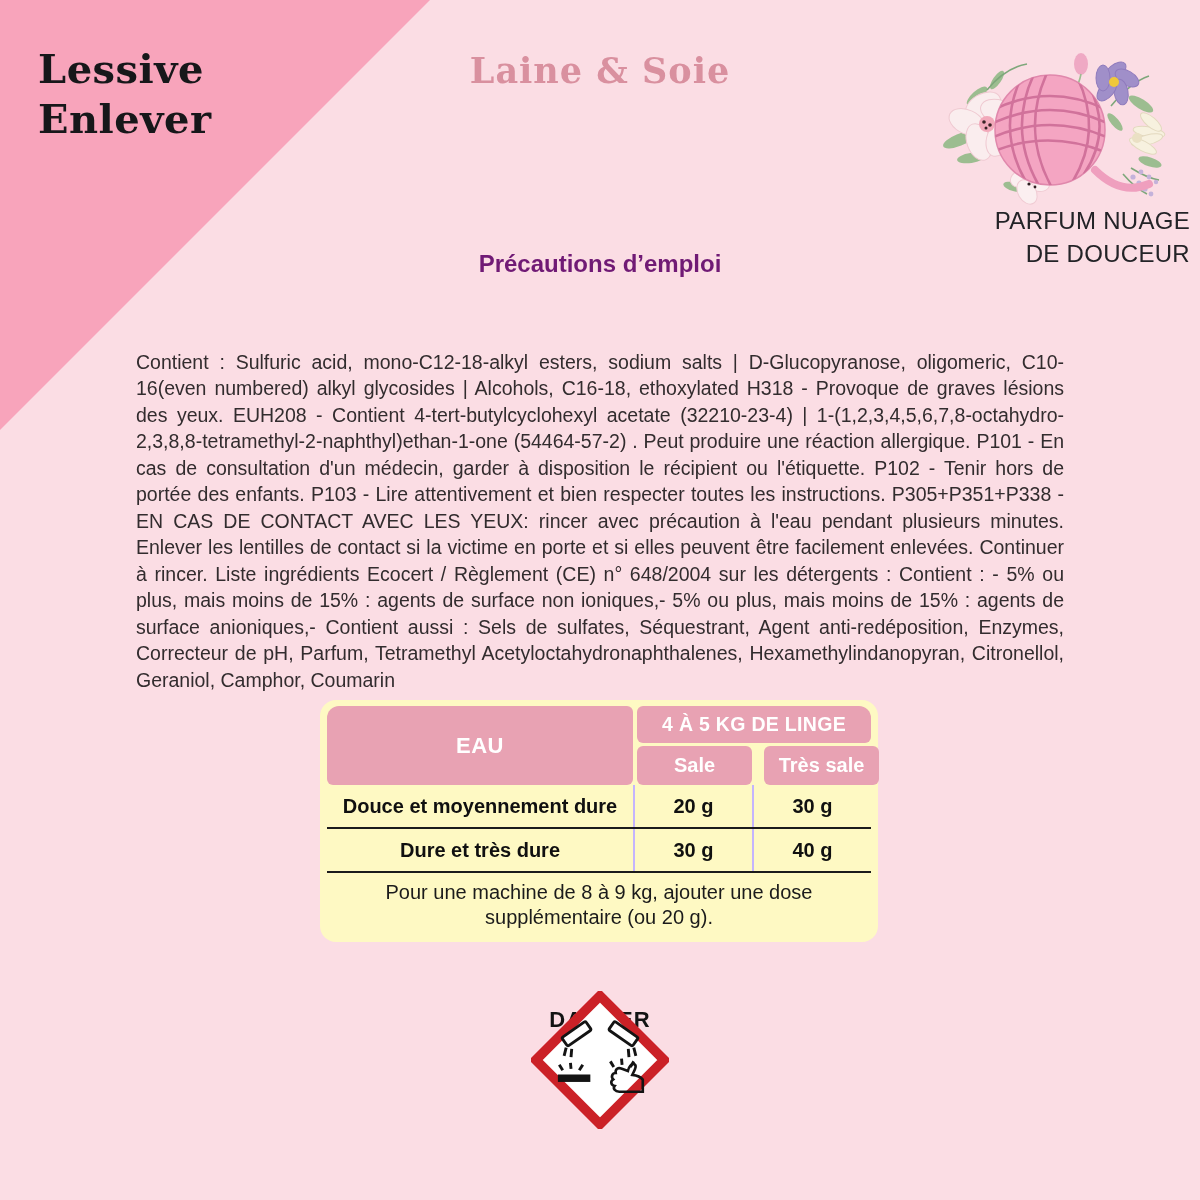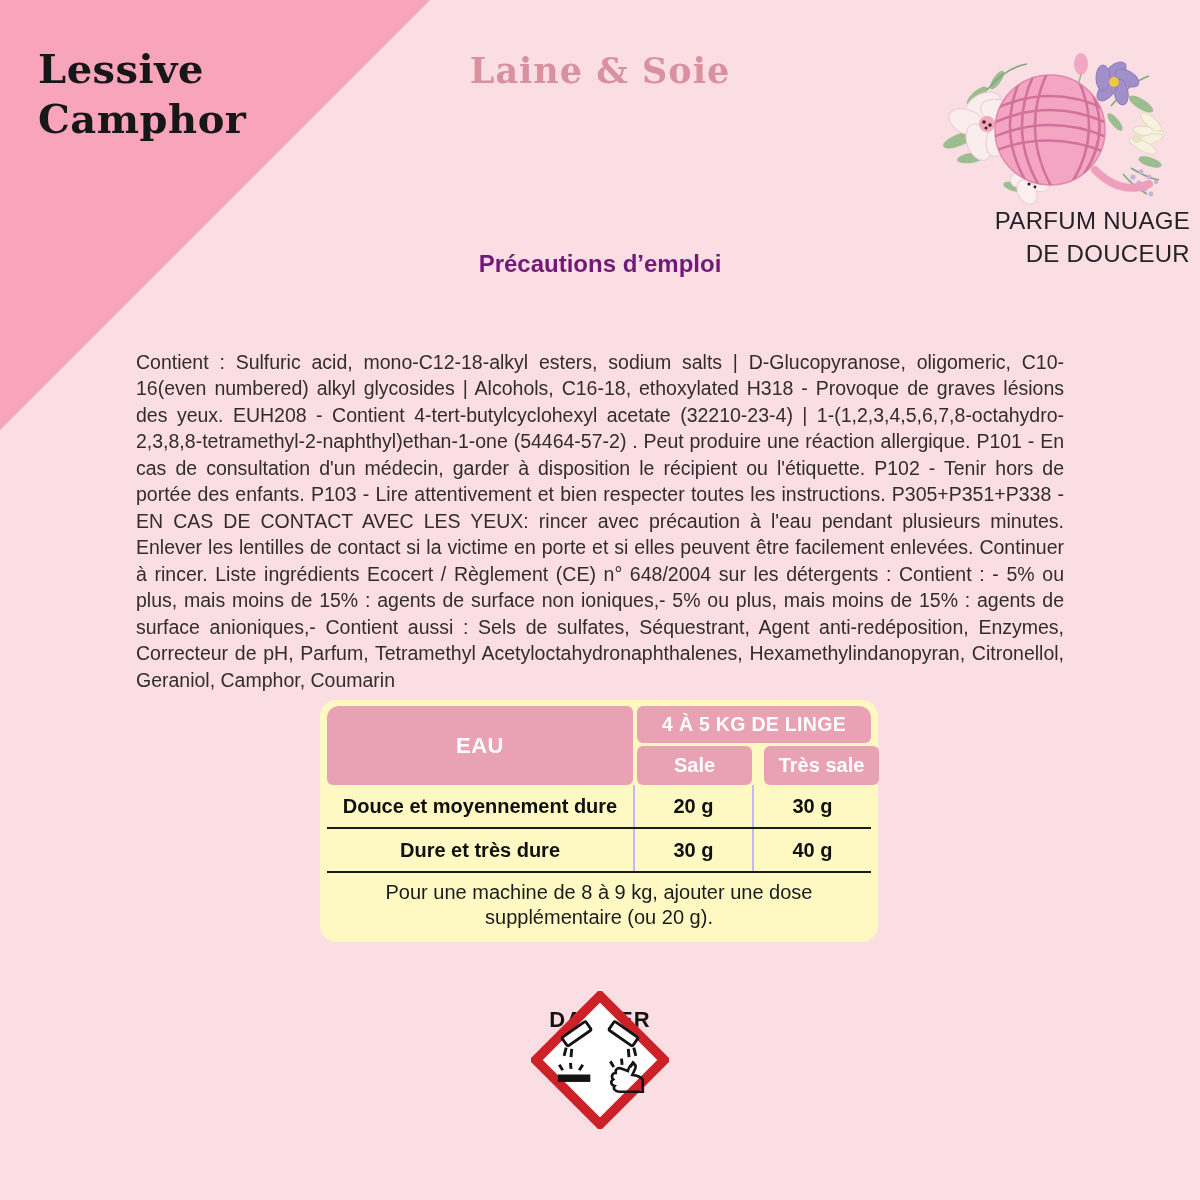--- a/index.html
+++ b/index.html
@@ -77,21 +77,21 @@
   }
   .ghs{position:absolute;left:531px;top:991px;width:138px;height:138px;}
 </style>
 </head>
 <body>
 
 <div class="page">
 
   <div class="triangle"></div>
 
-  <h1 class="title"><span>Lessive</span><br><span>Camphor</span></h1>
+  <h1 class="title"><span>Lessive</span><br><span>Enlever</span></h1>
 
   <div class="brand">Laine &amp; Soie</div>
 
   <svg class="illustration" viewBox="0 0 240 160" aria-hidden="true">
 
     <g fill="#9CBD90">
       <ellipse cx="24" cy="94" rx="17" ry="6" transform="rotate(-22 24 94)"></ellipse>
       <ellipse cx="36" cy="112" rx="14" ry="5" transform="rotate(-8 36 112)"></ellipse>
       <ellipse cx="42" cy="50" rx="13" ry="5" transform="rotate(-42 42 50)"></ellipse>
       <ellipse cx="62" cy="34" rx="11" ry="4" transform="rotate(-55 62 34)"></ellipse>

